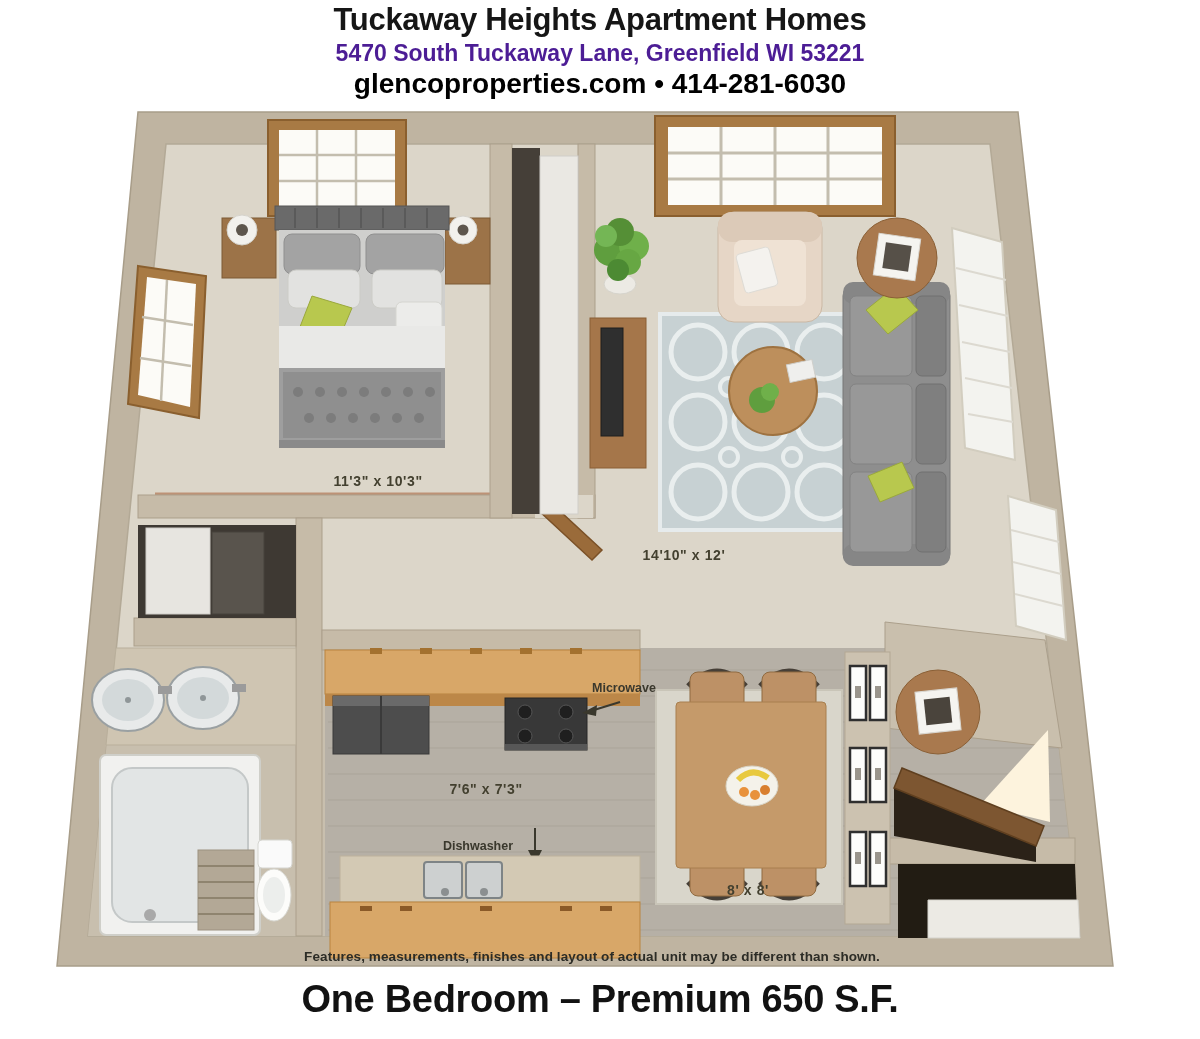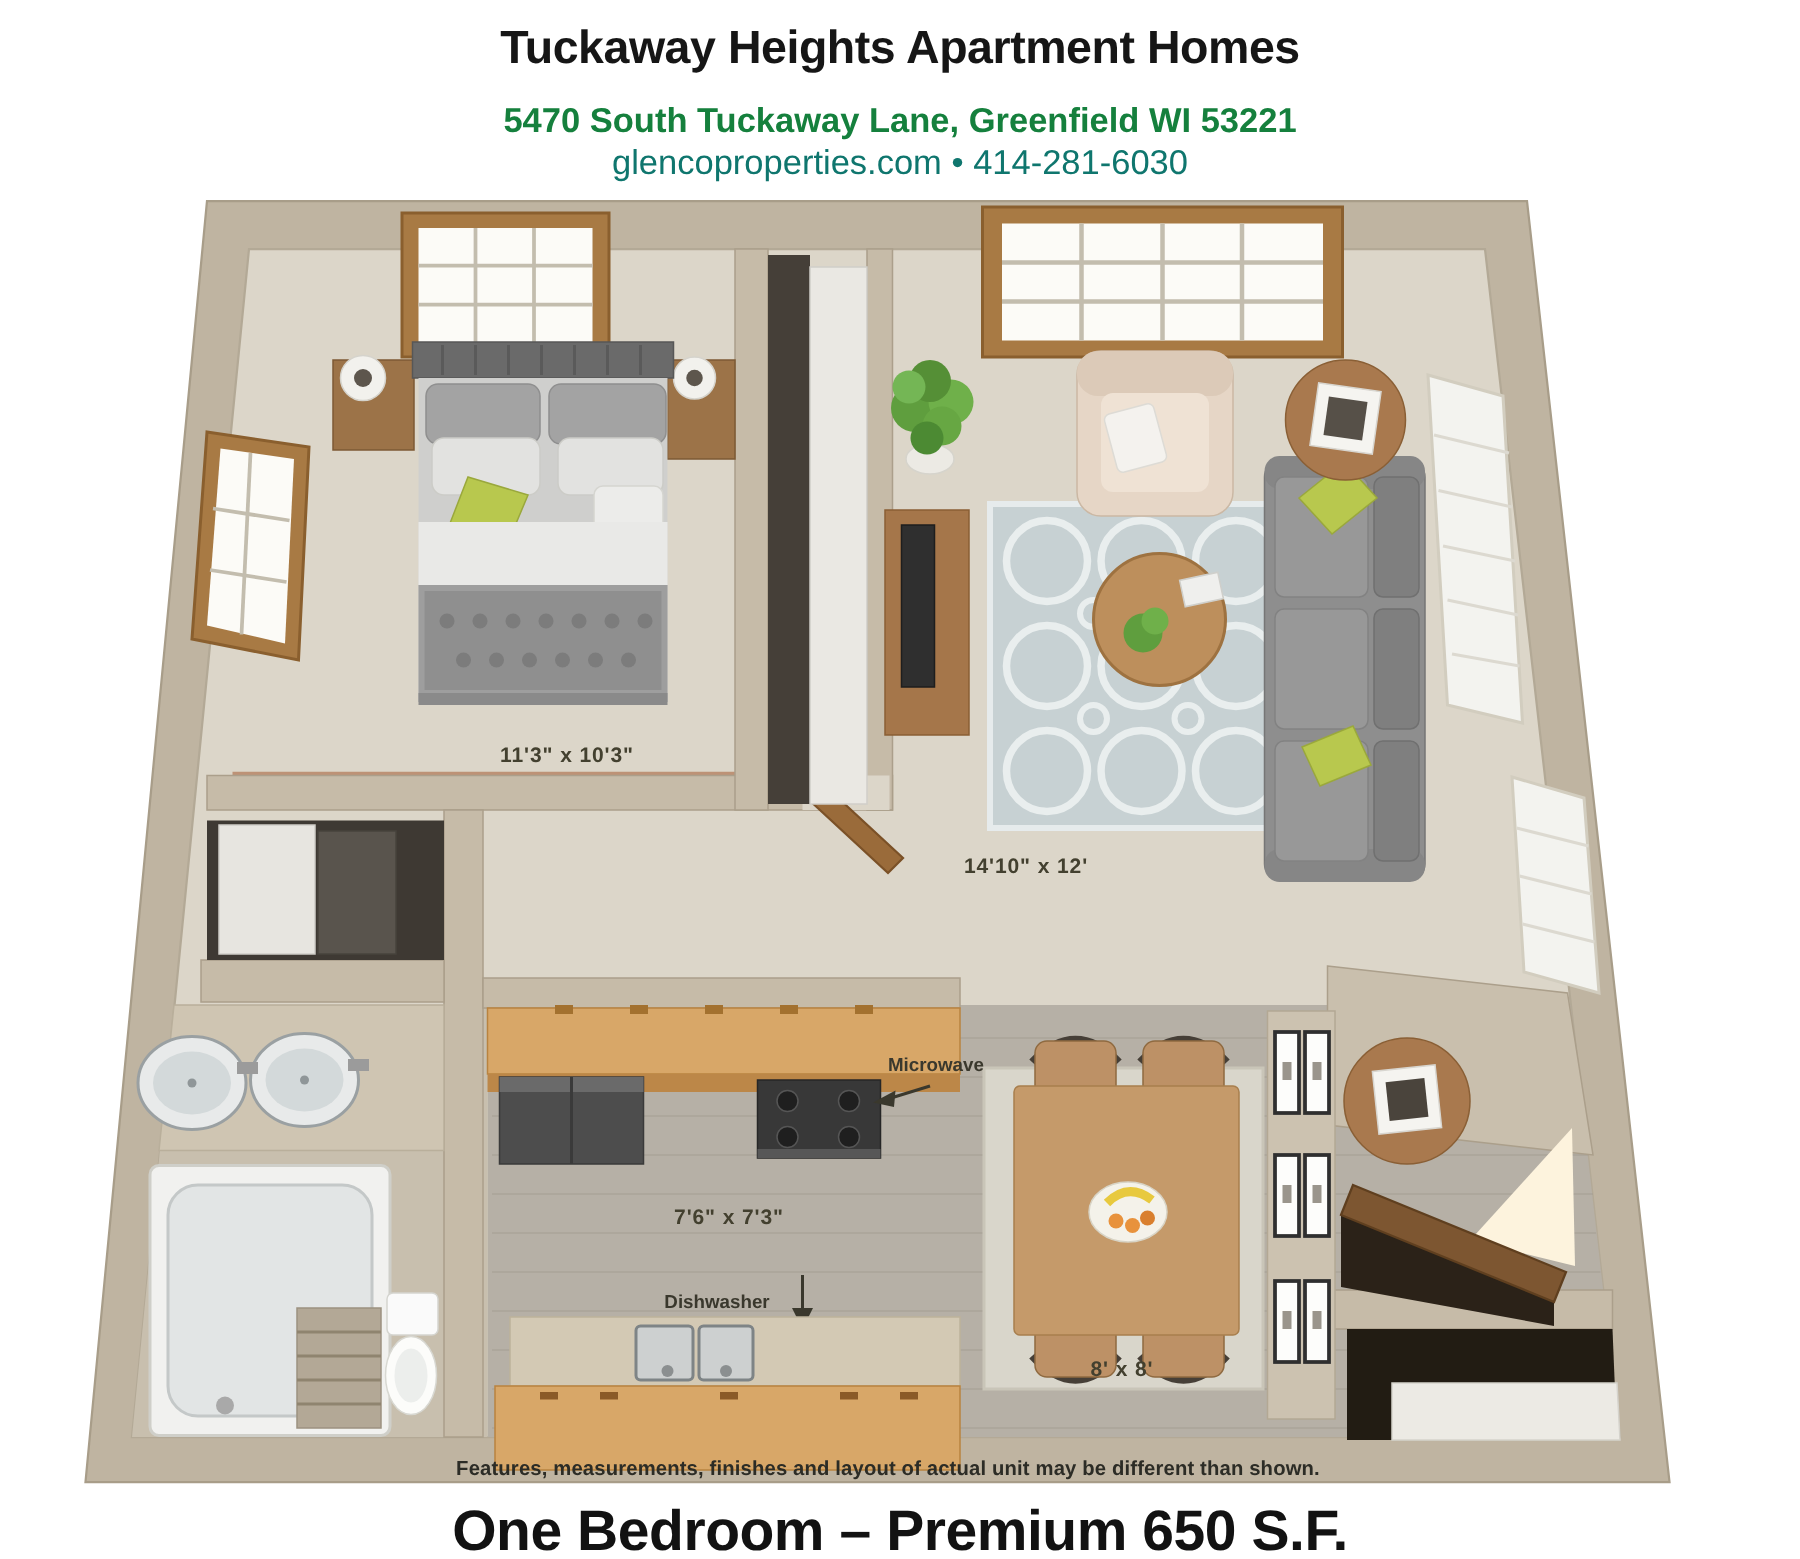--- a/index.html
+++ b/index.html
@@ -1,21 +1,21 @@
 <!DOCTYPE html>
 <html><head>
 <meta charset="utf-8">
 <style>
   html,body{margin:0;padding:0;}
   body{width:1200px;height:1039px;background:#ffffff;overflow:hidden;
        font-family:"Liberation Sans",sans-serif;}
-  .flyer-header{text-align:center;padding-top:14px;}
+  .flyer-header{text-align:center;padding-top:2px;}
   .flyer-header h1{margin:0;font-size:31px;font-weight:700;color:#161616;letter-spacing:-.3px;}
-  .flyer-header .addr{font-size:23px;font-weight:600;color:#15803d;margin-top:17px;}
-  .flyer-header .contact{font-size:23px;font-weight:400;color:#0f766e;margin-top:1px;}
+  .flyer-header .addr{font-size:23px;font-weight:600;color:#4c1d95;margin-top:2px;}
+  .flyer-header .contact{font-size:28px;font-weight:700;color:#000000;margin-top:1px;}
   .plan-wrap{position:relative;width:1200px;height:874px;}
   svg text{font-family:"Liberation Sans",sans-serif;}
   .dim{font-size:14px;font-weight:600;fill:#43402f;letter-spacing:.6px;}
   .lbl{font-size:12.5px;font-weight:600;fill:#3a382d;}
   .disc{font-size:13.5px;font-weight:700;fill:#2c2c26;letter-spacing:.1px;}
   .flyer-footer{text-align:center;font-size:38px;font-weight:700;color:#121212;
                 letter-spacing:-.3px;margin-top:4px;}
 </style>
 </head>
 <body>

